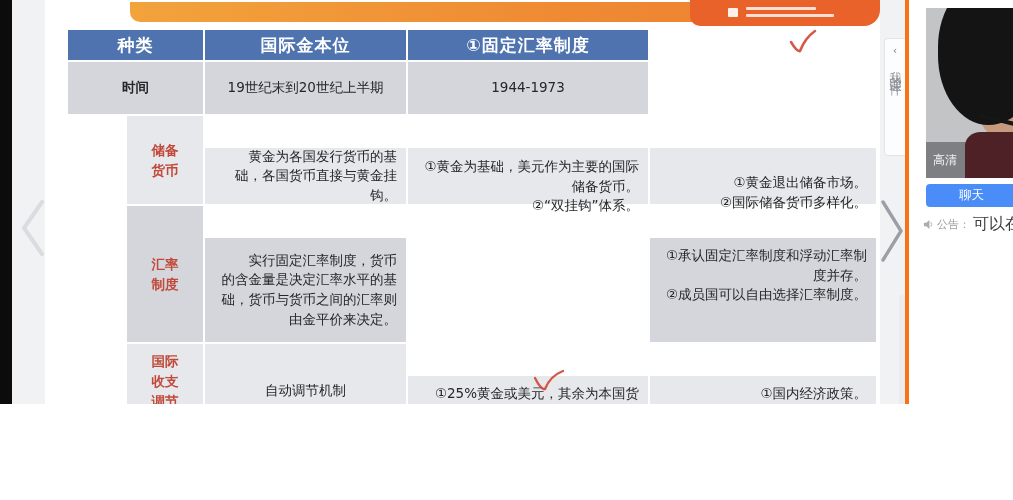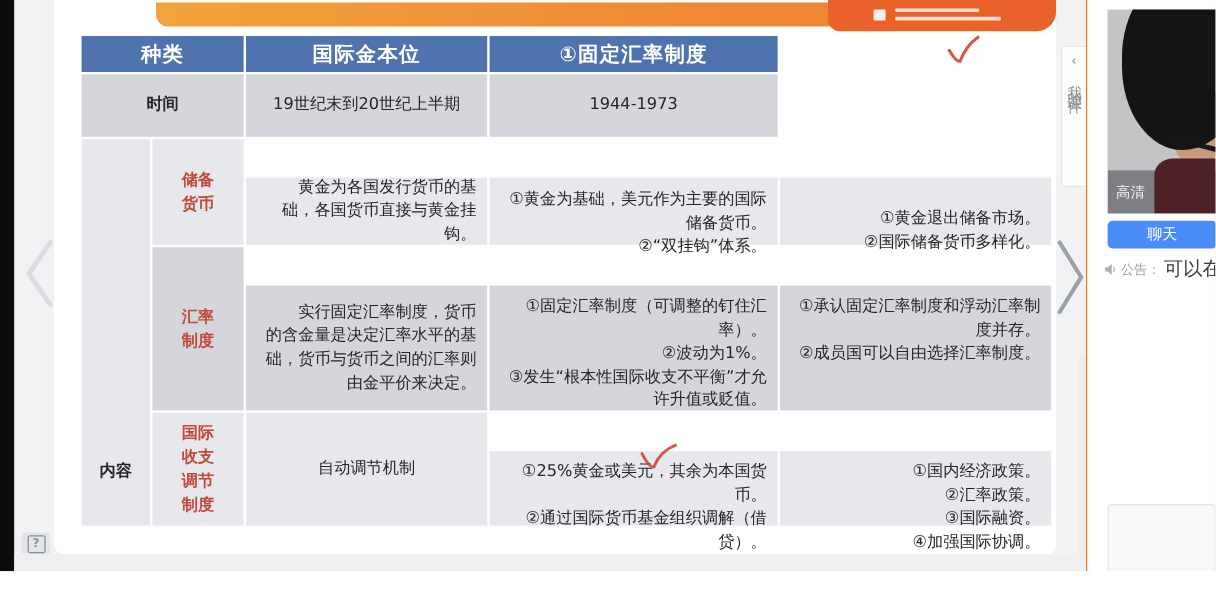--- a/index.html
+++ b/index.html
@@ -1,18 +1,18 @@
 <!DOCTYPE html>
 <html><head>
 <meta charset="utf-8">
 <style>
   * { margin:0; padding:0; box-sizing:border-box; }
   html,body { background:#fff; }
   body { font-family:"DejaVu Sans","Liberation Sans",sans-serif; }
-  #app { position:relative; width:1013px; height:476px; overflow:hidden; background:#f1f2f4; }
+  #app { position:relative; width:1013px; height:404px; overflow:hidden; background:#f1f2f4; }
 
   
   .black-strip { position:absolute; left:0; top:0; width:12px; height:500px; background:#0c0c0d; }
 
   
   .stage { position:absolute; left:12px; top:0; width:893px; height:500px; background:#f1f2f4; }
 
   
   .slide { position:absolute; left:33px; top:0; width:835px; height:462px; background:#ffffff; border-radius:0 0 8px 8px; }
   .banner { position:absolute; left:85px; top:2px; width:726px; height:20px; border-radius:0 0 10px 10px;
@@ -49,21 +49,21 @@
   .scroll-track { position:absolute; right:0; top:295px; width:6px; height:200px; background:#ececee; border-radius:3px; }
 
   
   .side-tab { position:absolute; left:884px; top:38px; width:21px; height:118px; background:#fdfdfe;
               border:1px solid #e3e4e7; border-right:none; border-radius:4px 0 0 4px;
               display:flex; flex-direction:column; align-items:center; padding-top:6px; }
   .side-chevron { color:#7d8288; font-size:11px; line-height:1; margin-bottom:6px; }
   .side-label { writing-mode:vertical-rl; font-size:12px; color:#8a8f95; letter-spacing:4px; }
 
   
-  .panel { position:absolute; left:905px; top:0; width:108px; height:500px; background:#ffffff; border-left:1px solid #f97316; }
+  .panel { position:absolute; left:905px; top:0; width:108px; height:500px; background:#ffffff; border-left:4px solid #f97316; }
   .video { position:absolute; left:17px; top:8px; width:91px; height:170px; background:#c3c4c6; overflow:hidden; }
   .hair { position:absolute; left:12px; top:-28px; width:105px; height:145px; background:#141414; border-radius:46% 40% 52% 48%; }
   .face { position:absolute; right:-6px; top:62px; width:44px; height:66px; background:#c59a7d; border-radius:45% 45% 40% 40%; }
   .glasses { position:absolute; right:-2px; top:98px; width:40px; height:16px; border-bottom:4px solid #161616; transform:rotate(14deg); }
   .graybar { position:absolute; left:0; bottom:0; width:100%; height:36px; background:#7e7f82; }
   .clothes { position:absolute; right:0; bottom:0; width:52px; height:46px; background:#4d2125; border-radius:30% 0 0 0; }
   .hd { position:absolute; left:7px; bottom:9px; color:#f2f2f2; font-size:12px; }
   .chat-btn { position:absolute; left:17px; top:184px; width:91px; height:23px; background:#4a8df8; color:#fff;
               font-size:12.5px; border:none; border-radius:4px; display:flex; align-items:center; justify-content:center; cursor:pointer; }
   .announce { position:absolute; left:14px; top:214px; width:110px; display:flex; align-items:center; gap:3px;
@@ -111,36 +111,32 @@
       <div class="table">
 
         <div class="th" style="grid-column:1/3;grid-row:1">种类</div>
         <div class="th" style="grid-column:3;grid-row:1">国际金本位</div>
         <div class="th" style="grid-column:4;grid-row:1">①固定汇率制度</div>
 
         <div class="tc bg-a cellc" style="grid-column:1/3;grid-row:2">时间</div>
         <div class="tc bg-a midc" style="grid-column:3;grid-row:2;padding:2px 8px">19世纪末到20世纪上半期</div>
         <div class="tc bg-a midc" style="grid-column:4;grid-row:2">1944-1973</div>
 
-        <div class="tc bg-b" style="grid-column:1;grid-row:3/6;display:flex;align-items:flex-end;justify-content:center;padding-bottom:34px;font-weight:bold">内容</div>
 
         <div class="tc bg-b cellc lbl-red" style="grid-column:2;grid-row:3">储备
 货币</div>
         <div class="tc bg-b body-cell indent" style="grid-column:3;grid-row:3;display:flex;align-items:center">黄金为各国发行货币的基础，各国货币直接与黄金挂钩。</div>
         <div class="tc bg-b body-cell" style="grid-column:4;grid-row:3;padding-top:9px">①黄金为基础，美元作为主要的国际储备货币。
 ②“双挂钩”体系。</div>
         <div class="tc bg-b body-cell" style="grid-column:5;grid-row:3;padding-top:25px">①黄金退出储备市场。
 ②国际储备货币多样化。</div>
 
         <div class="tc bg-a cellc lbl-red" style="grid-column:2;grid-row:4">汇率
 制度</div>
         <div class="tc bg-a body-cell indent" style="grid-column:3;grid-row:4;display:flex;align-items:center">实行固定汇率制度，货币的含金量是决定汇率水平的基础，货币与货币之间的汇率则由金平价来决定。</div>
-        <div class="tc bg-a body-cell" style="grid-column:4;grid-row:4;padding-top:8px">①固定汇率制度（可调整的钉住汇率）。
-②波动为1%。
-③发生“根本性国际收支不平衡”才允许升值或贬值。</div>
         <div class="tc bg-a body-cell" style="grid-column:5;grid-row:4;padding-top:8px">①承认固定汇率制度和浮动汇率制度并存。
 ②成员国可以自由选择汇率制度。</div>
 
         <div class="tc bg-b cellc lbl-red" style="grid-column:2;grid-row:5">国际
 收支
 调节
 制度</div>
         <div class="tc bg-b midc" style="grid-column:3;grid-row:5">自动调节机制</div>
         <div class="tc bg-b body-cell" style="grid-column:4;grid-row:5;padding-top:8px">①25%黄金或美元，其余为本国货币。
 ②通过国际货币基金组织调解（借贷）。</div>

